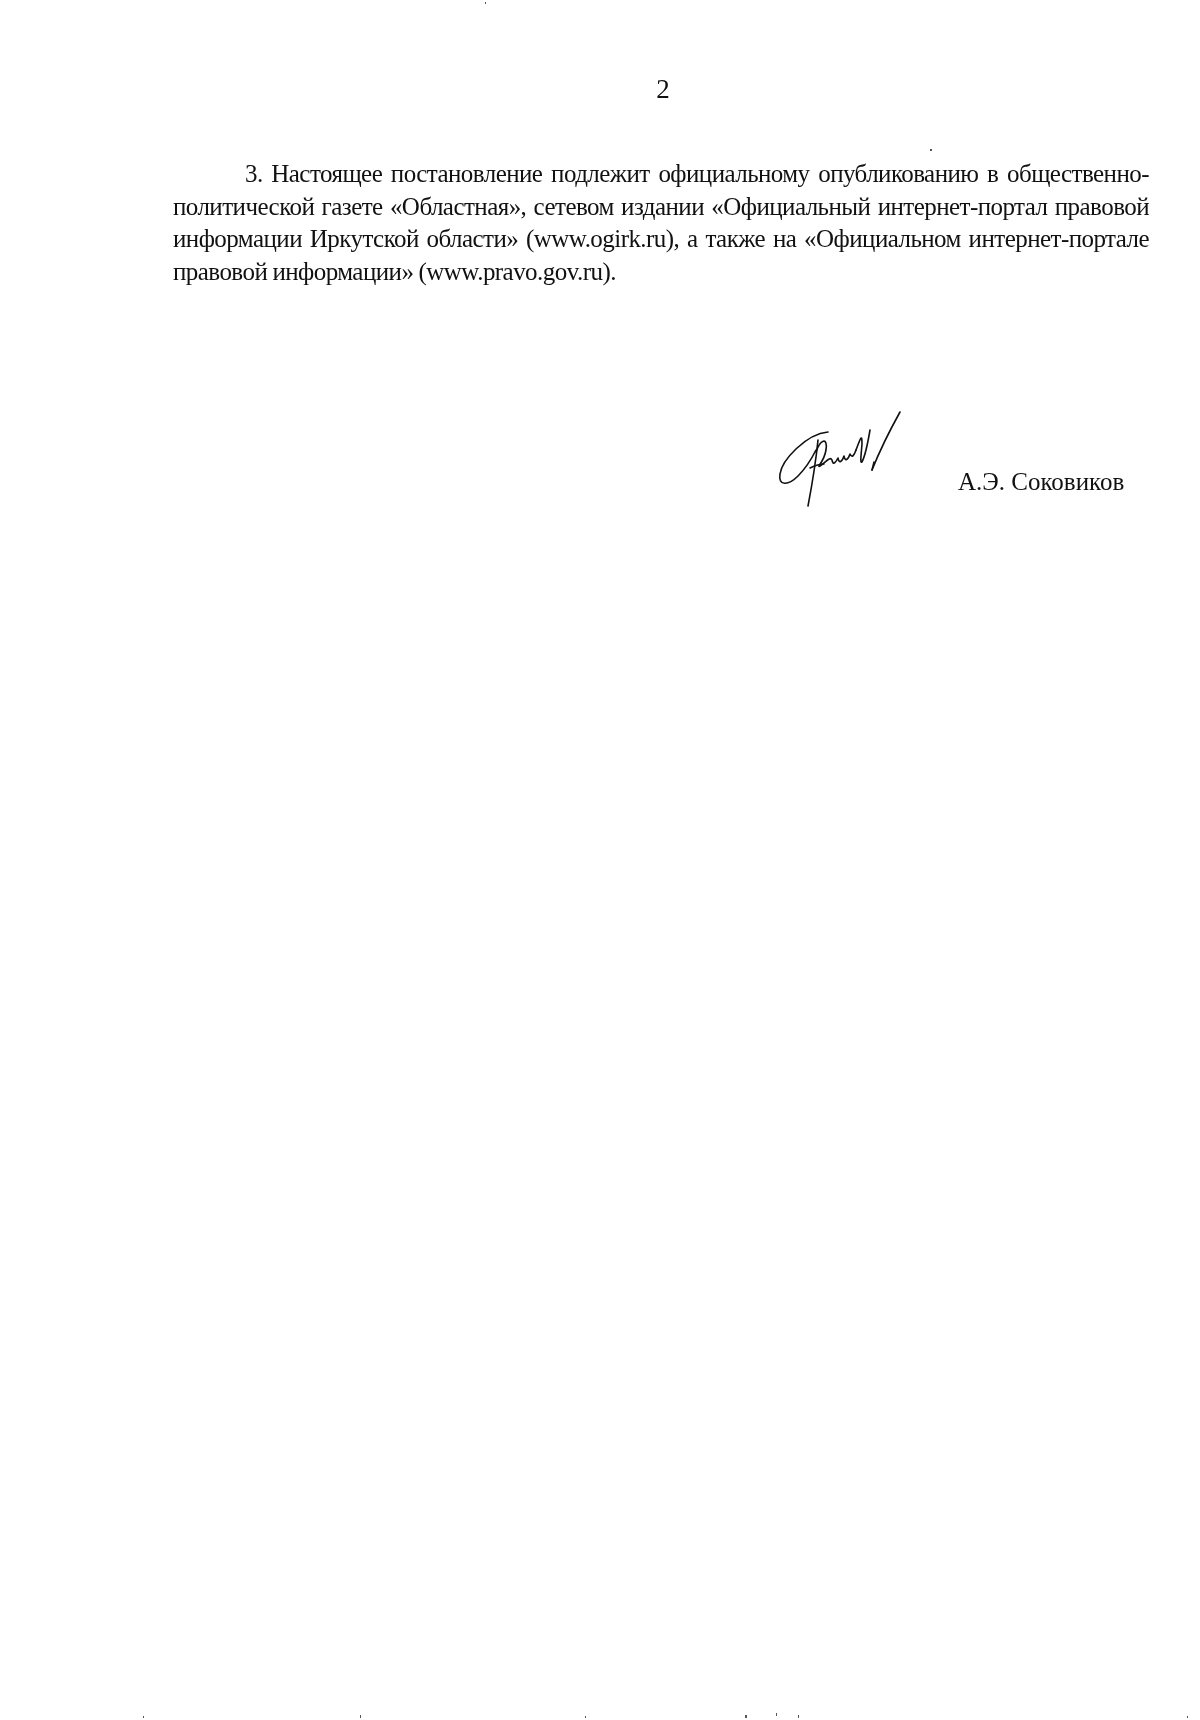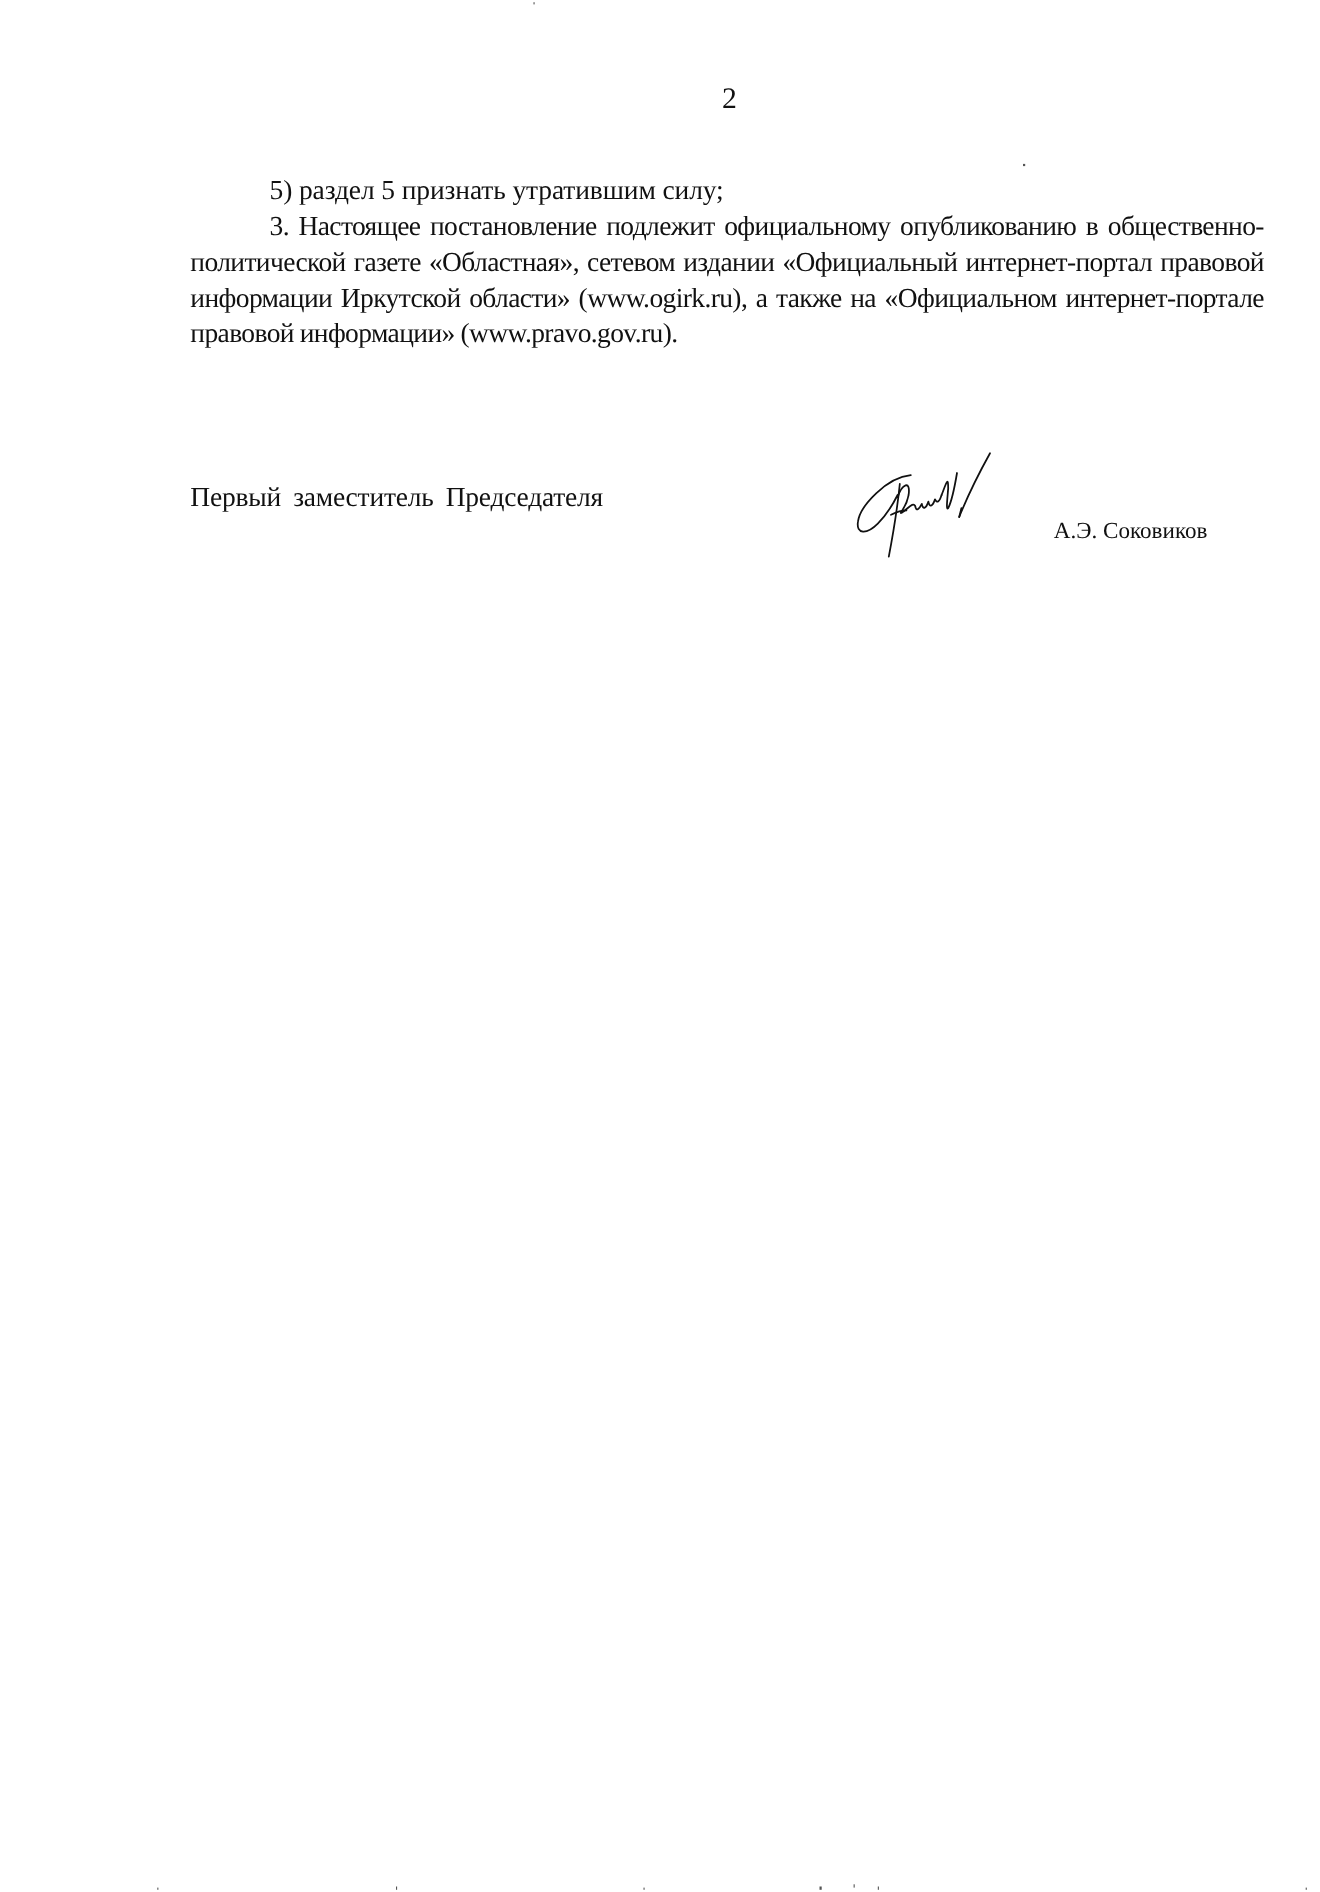--- a/index.html
+++ b/index.html
@@ -23,37 +23,35 @@
   .sig-title {
     position: absolute; left: 173px; top: 441px; width: 470px;
     font-size: 25px; line-height: 24px; letter-spacing: -0.2px;
   }
   .sig-title div { white-space: nowrap; }
   .sig-title .w { word-spacing: 5px; }
   .signature {
     position: absolute; left: 776px; top: 410px; width: 175px; height: 100px;
   }
   .signer-name {
-    position: absolute; left: 958px; top: 467px; font-size: 21px; line-height: 30px;
+    position: absolute; left: 958px; top: 467px; font-size: 25px; line-height: 30px;
     white-space: nowrap;
   }
   .speck { position: absolute; background: #555; }
 </style>
 </head>
 <body>
 
 <div class="page-number">2</div>
 
 <div class="body-text">
-  <p class="para spread">5) раздел 5 признать утратившим силу;</p>
   <p class="para tight">3. Настоящее постановление подлежит официальному опубликованию в общественно-политической газете «Областная», сетевом издании «Официальный интернет-портал правовой информации Иркутской области» (www.ogirk.ru), а также на «Официальном интернет-портале правовой информации» (www.pravo.gov.ru).</p>
 </div>
 
 <div class="sig-title">
-  <div class="w">Первый заместитель Председателя</div>
 </div>
 
 <div class="signature">
   <svg width="175" height="100" viewBox="0 0 175 100" fill="none" stroke="#111" stroke-width="1.6" stroke-linecap="round" stroke-linejoin="round">
     <path d="M52 22 C30 24 6 50 4 64 C2 76 12 76 22 66 C30 58 36 48 40 40"></path>
     <path d="M42 30 C40 50 36 75 32 96"></path>
     <path d="M40 42 C44 30 52 26 50 40 C48 52 40 58 44 56 C50 52 54 46 56 50 C57 56 60 52 62 48 C63 54 66 52 68 46 C69 52 72 50 74 44 C76 48 78 46 80 40"></path>
     <path d="M80 40 C84 30 86 22 86 34 C85 46 84 54 86 52 C90 44 92 32 94 20"></path>
     <path d="M96 60 C104 40 114 20 124 2"></path>
     <path d="M96 60 L98 52"></path>

